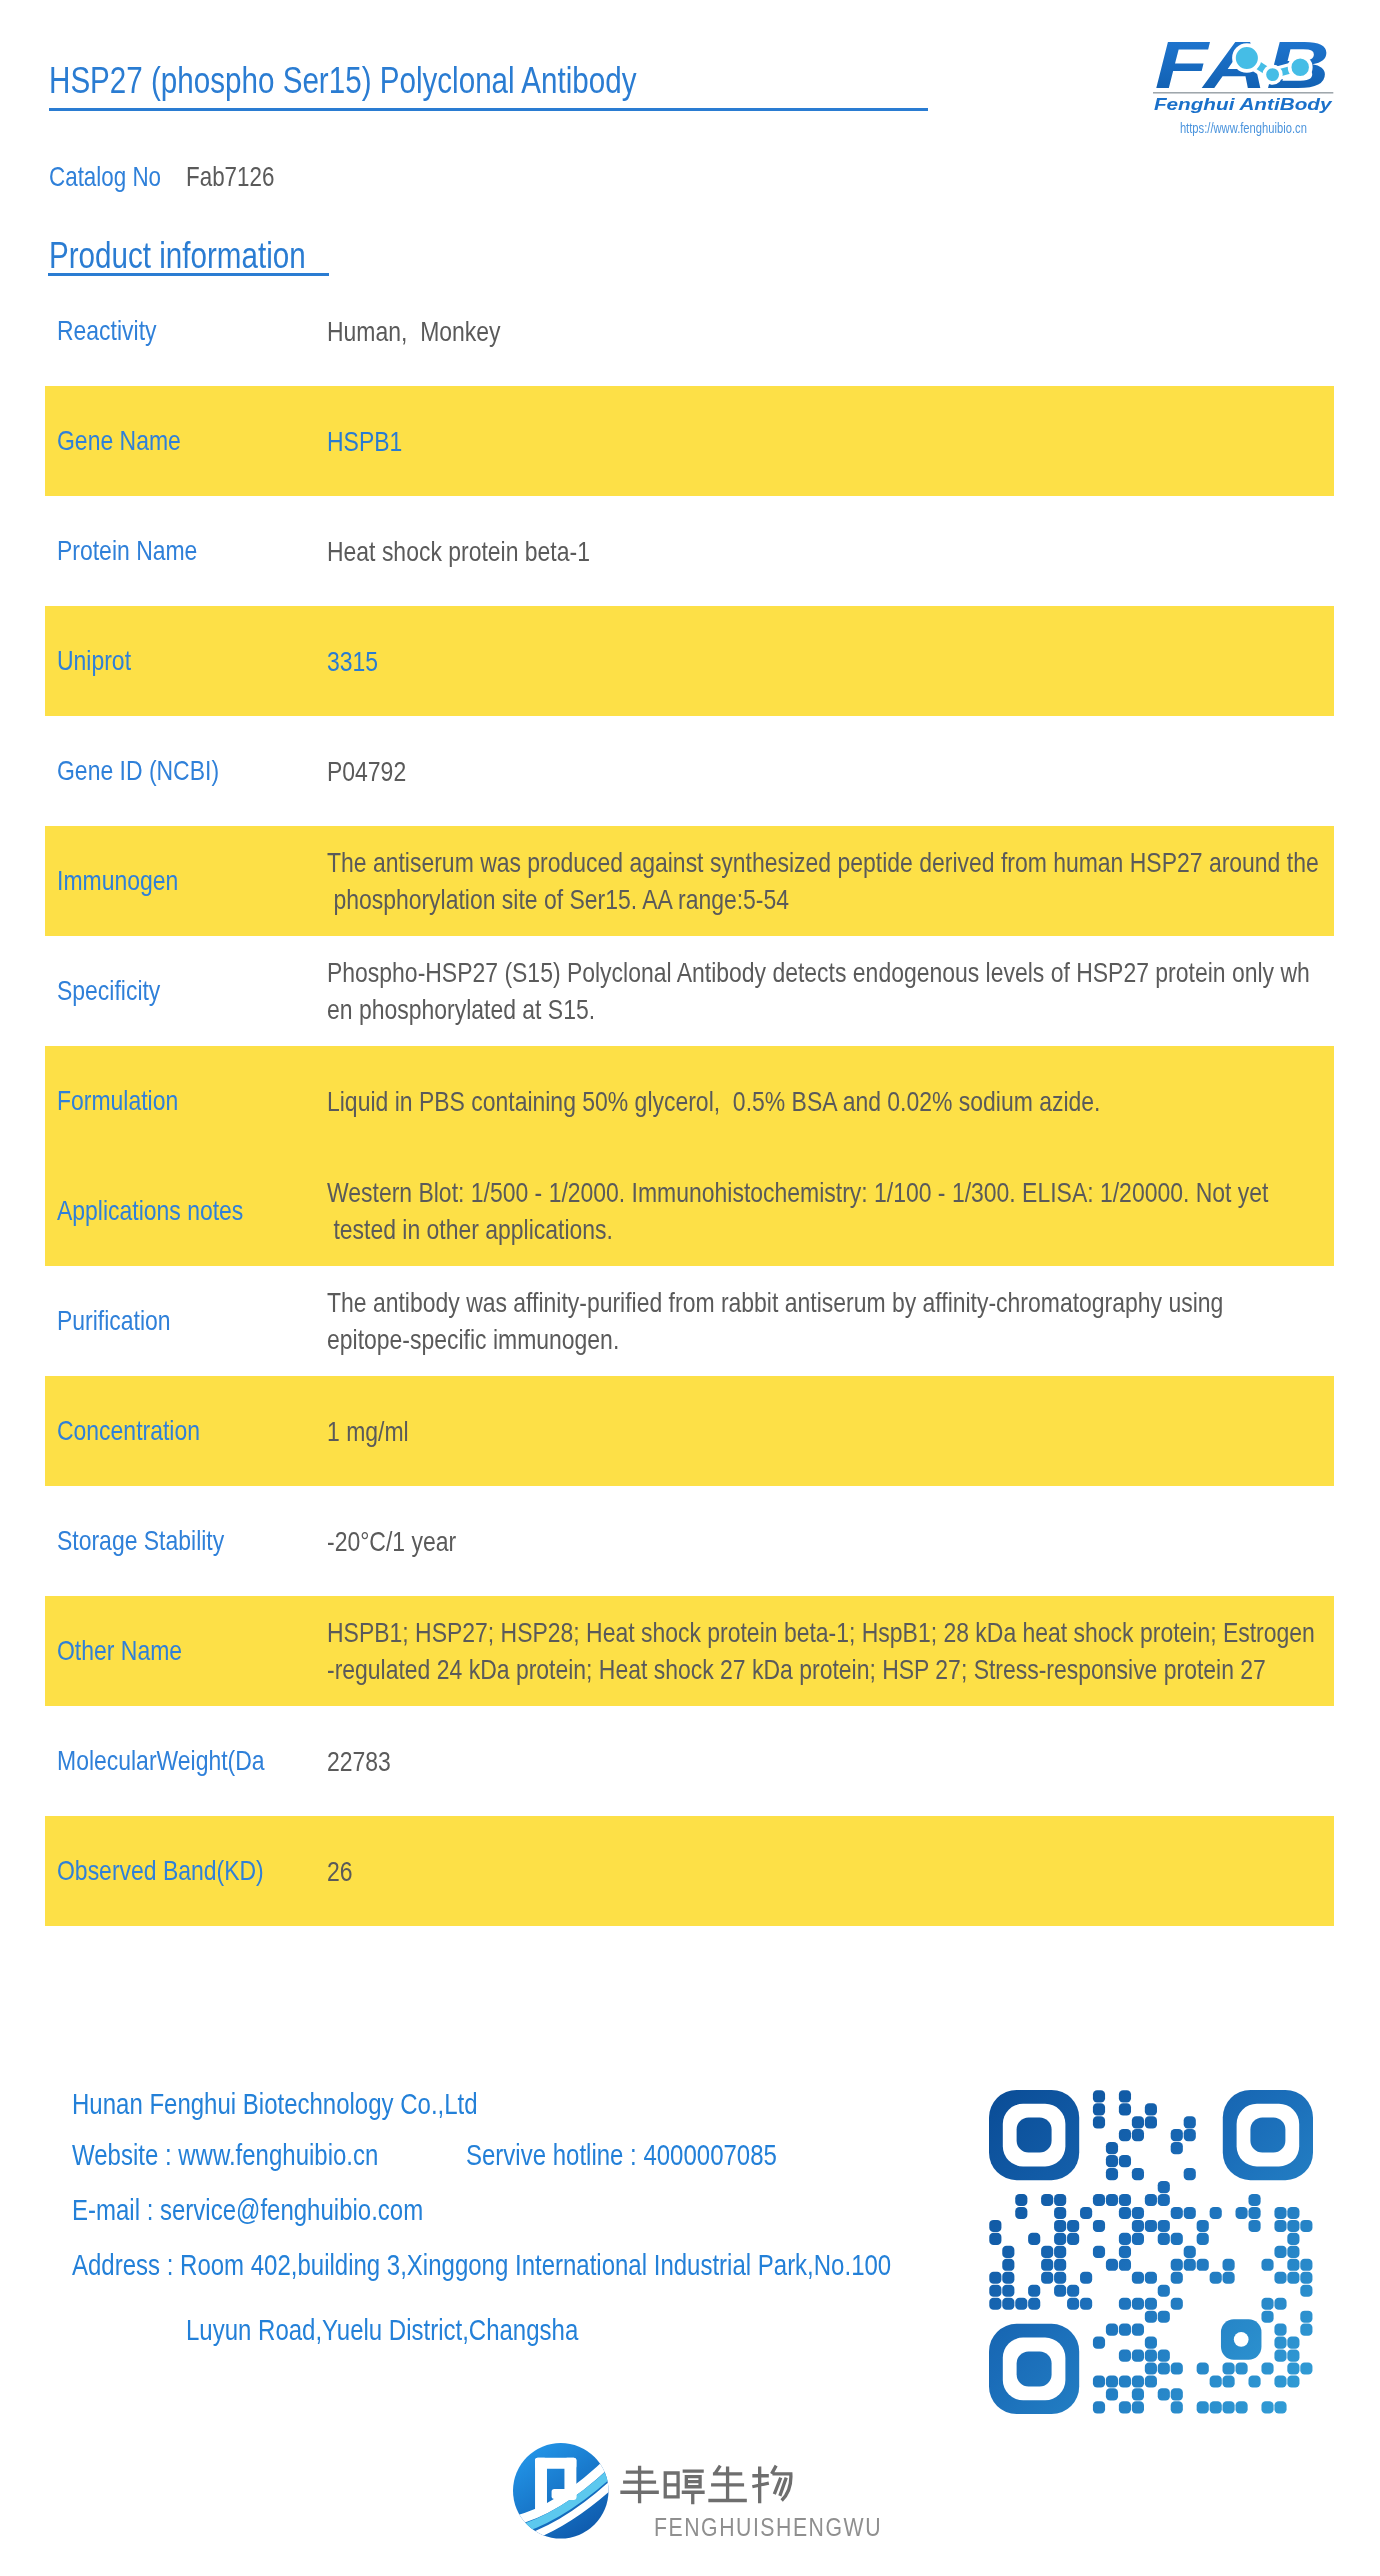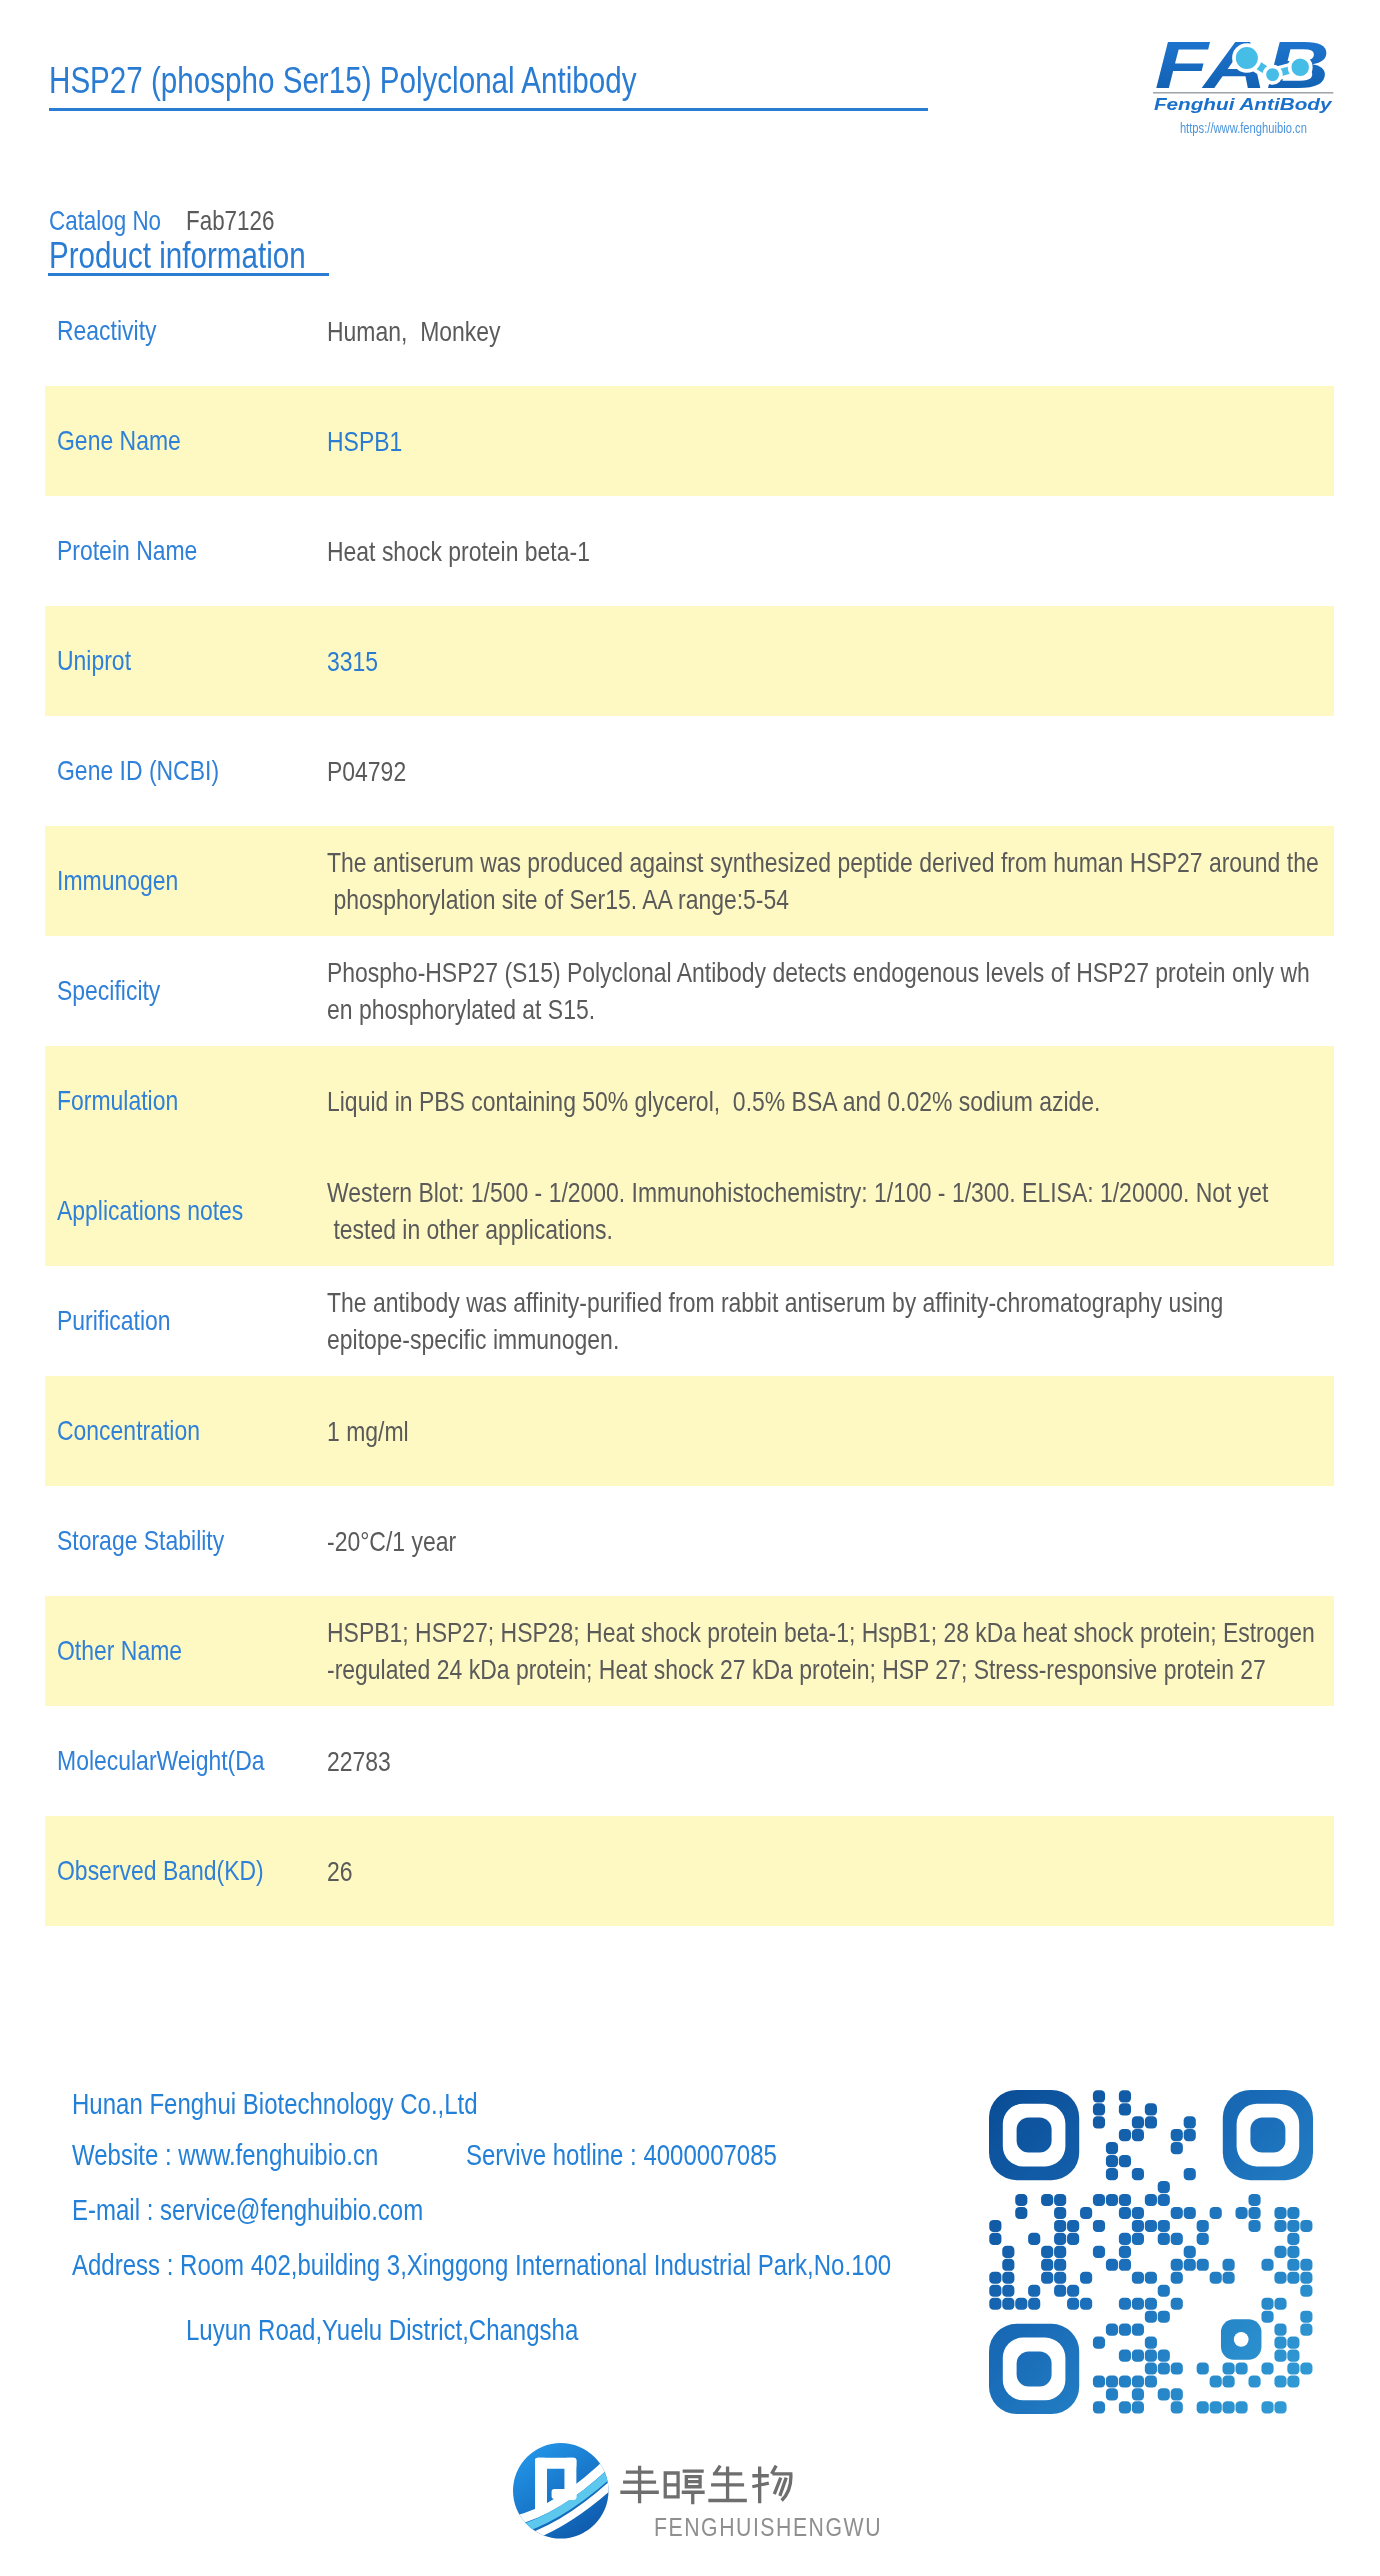--- a/index.html
+++ b/index.html
@@ -4,37 +4,37 @@
 <style>
   html,body{margin:0;padding:0;background:#ffffff;}
   body{width:1380px;height:2576px;position:relative;overflow:hidden;
        font-family:"Liberation Sans","DejaVu Sans",sans-serif;}
   .abs{position:absolute;}
   .cond{display:inline-block;transform:scaleX(0.8);transform-origin:0 50%;white-space:pre;}
 
   
   #page-title{left:49px;top:61px;font-size:37px;line-height:40px;color:#2a7cd2;}
   #title-underline{left:49px;top:108px;width:879px;height:2.8px;background:#2a7cd2;}
-  #catalog-row{left:49px;top:160px;font-size:28px;line-height:33px;margin-top:44px;}
+  #catalog-row{left:49px;top:160px;font-size:28px;line-height:33px;}
   #catalog-label{color:#2f80d9;}
   #catalog-value{position:absolute;left:137px;top:0;color:#5a5a5a;}
 
   
   #fab-logo{left:1153px;top:35px;width:184px;height:81px;}
   #fab-url{left:1144px;top:120px;width:199px;text-align:center;font-size:14px;color:#4b94dd;}
   #fab-url .cond{transform-origin:50% 50%;}
 
   
   #section-heading{left:49px;top:236px;font-size:37px;line-height:40px;color:#2a7cd2;}
   #heading-underline{left:48px;top:273px;width:281px;height:4.6px;background:#2a7cd2;}
 
   
   #product-table{left:45px;top:276px;width:1289px;}
   .prow{position:relative;height:110px;background:#ffffff;}
-  .prow.alt{background:#fef9c3;text-decoration:underline;}
+  .prow.alt{background:#fde047;text-decoration:underline;}
   .cell-label{position:absolute;left:12px;top:50%;font-size:28px;color:#2f80d9;
               transform:translateY(-50%) scaleX(0.82);transform-origin:0 50%;white-space:pre;}
   .cell-value{position:absolute;left:282px;top:50%;font-size:28px;line-height:37px;color:#5a5a5a;
               transform:translateY(-50%) scaleX(0.82);transform-origin:0 50%;white-space:pre;}
   .cell-value.link{color:#2a7cd2;}
 
   
   .fline{position:absolute;left:72px;font-size:30px;line-height:37px;color:#2380d8;}
   .fline .cond{transform:scaleX(0.8);}
   #f-line1{top:2085px;}

